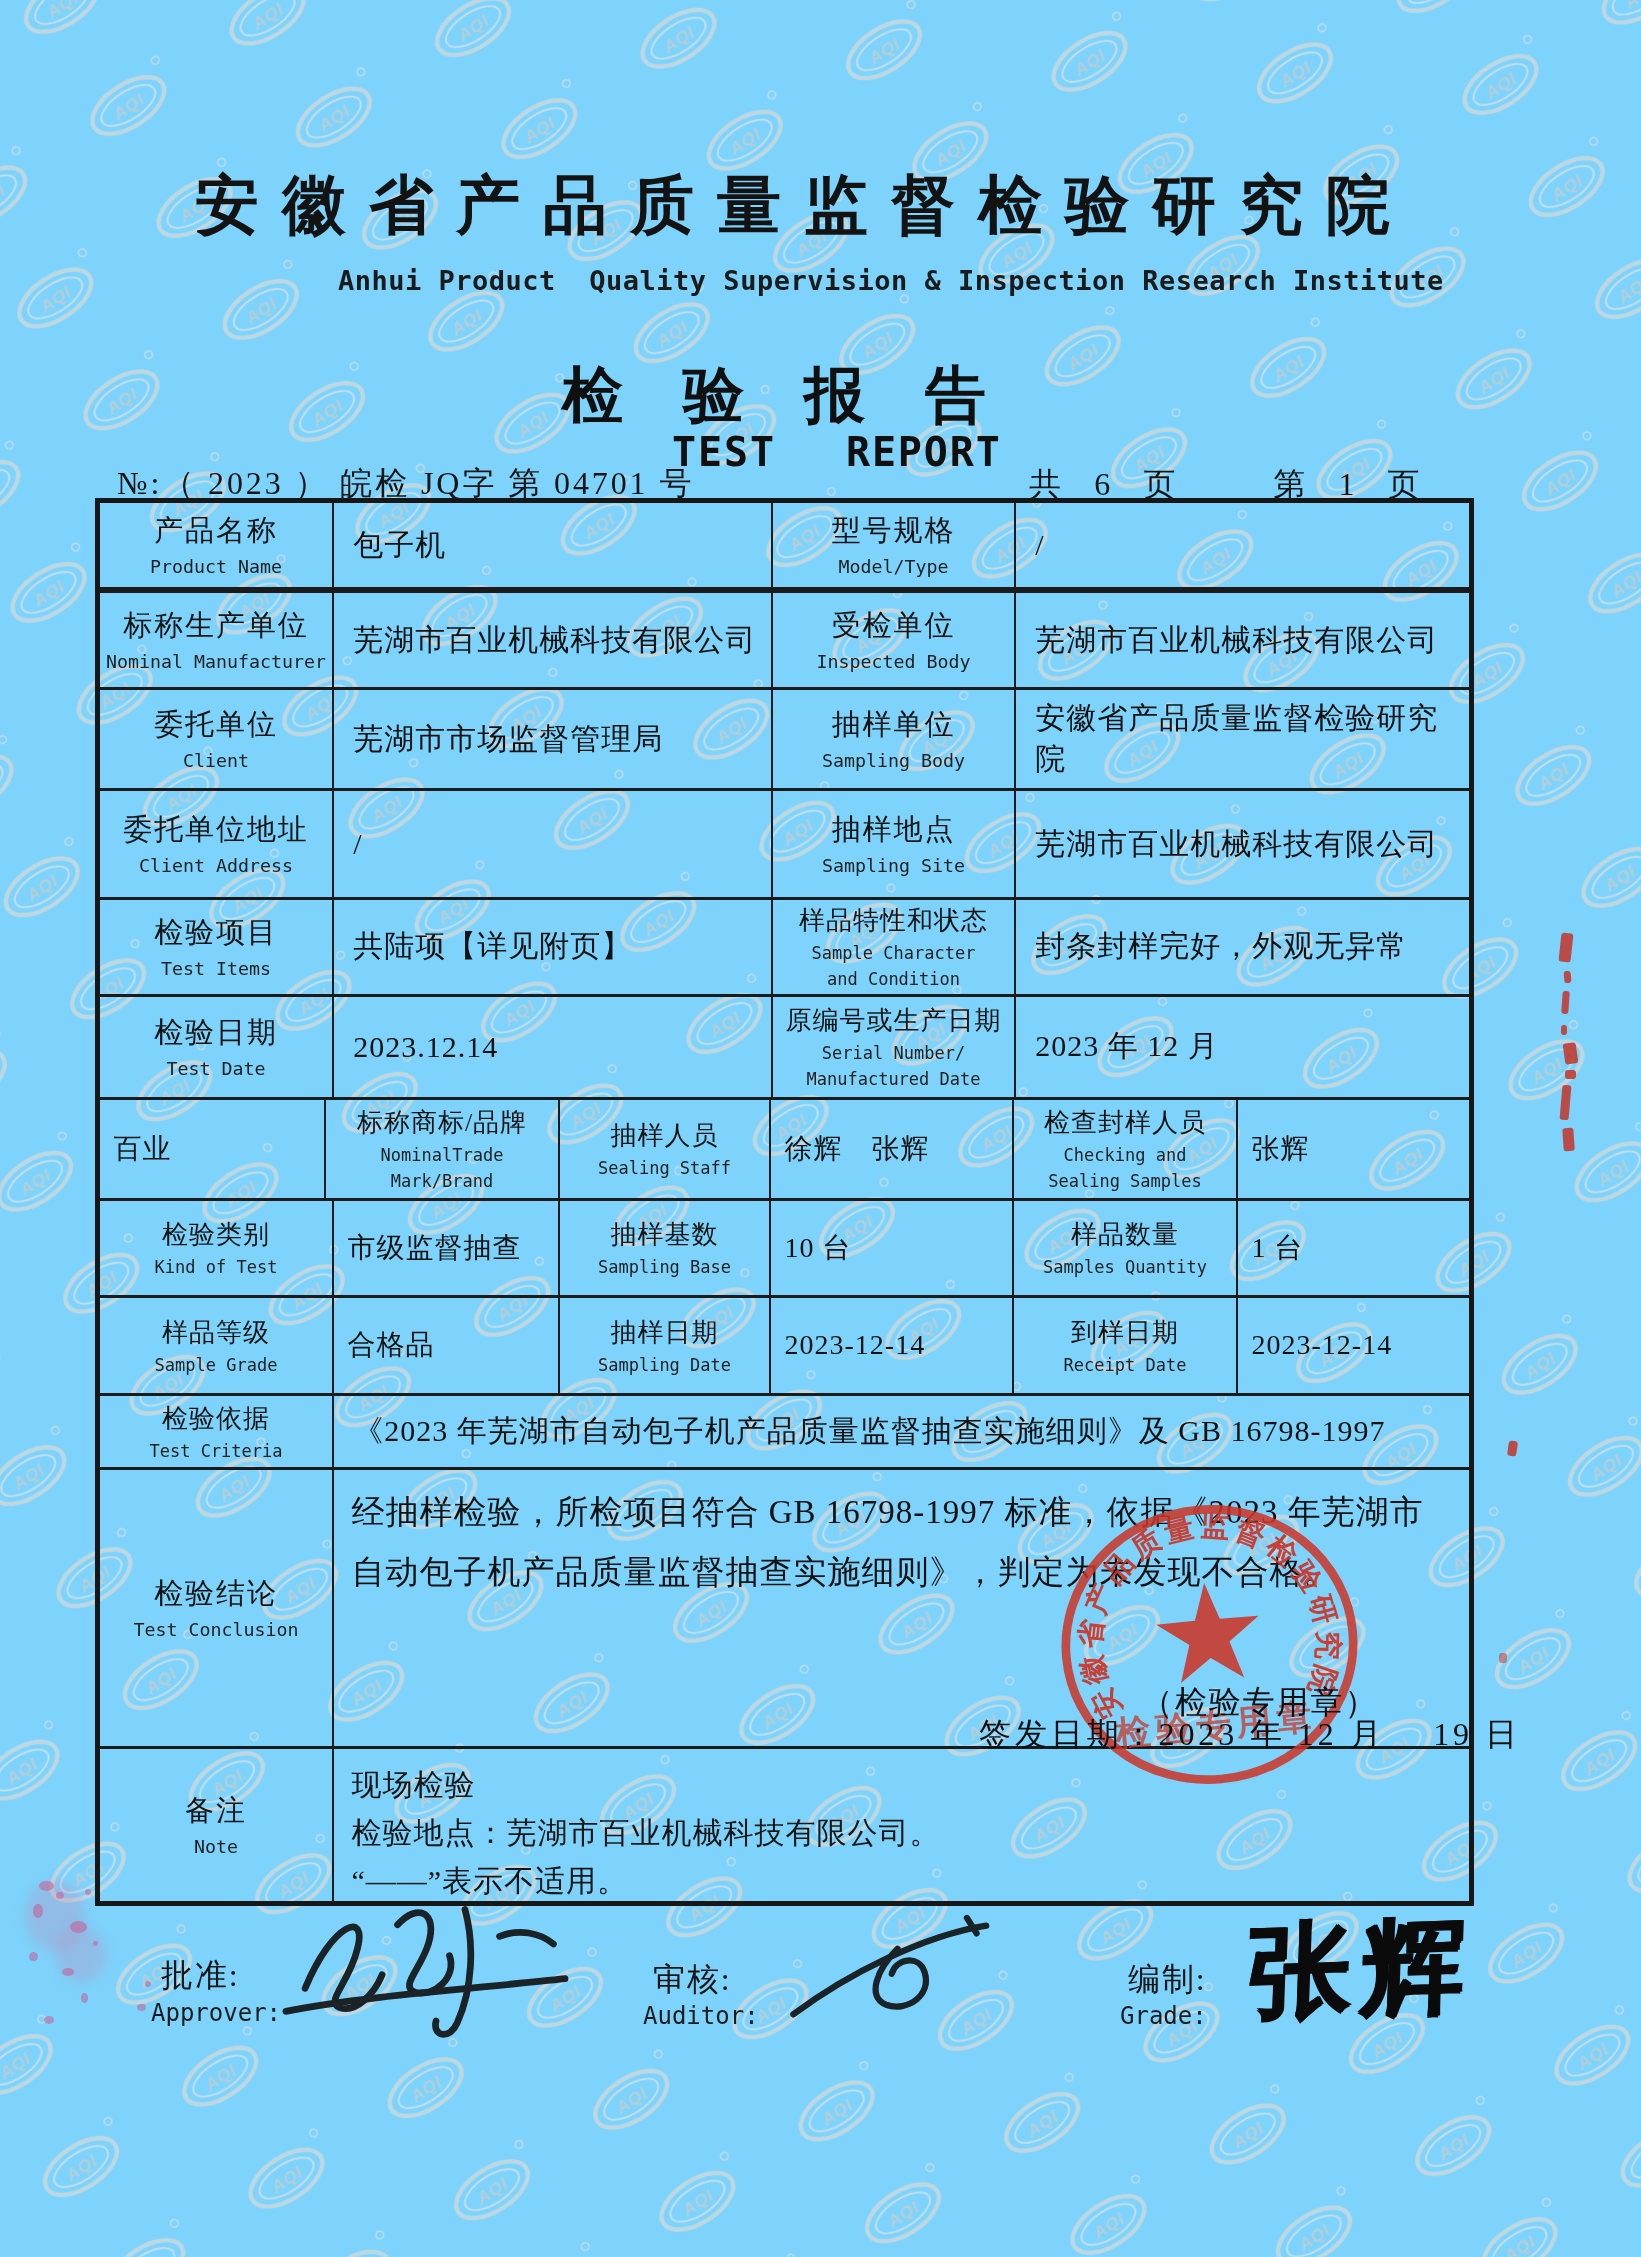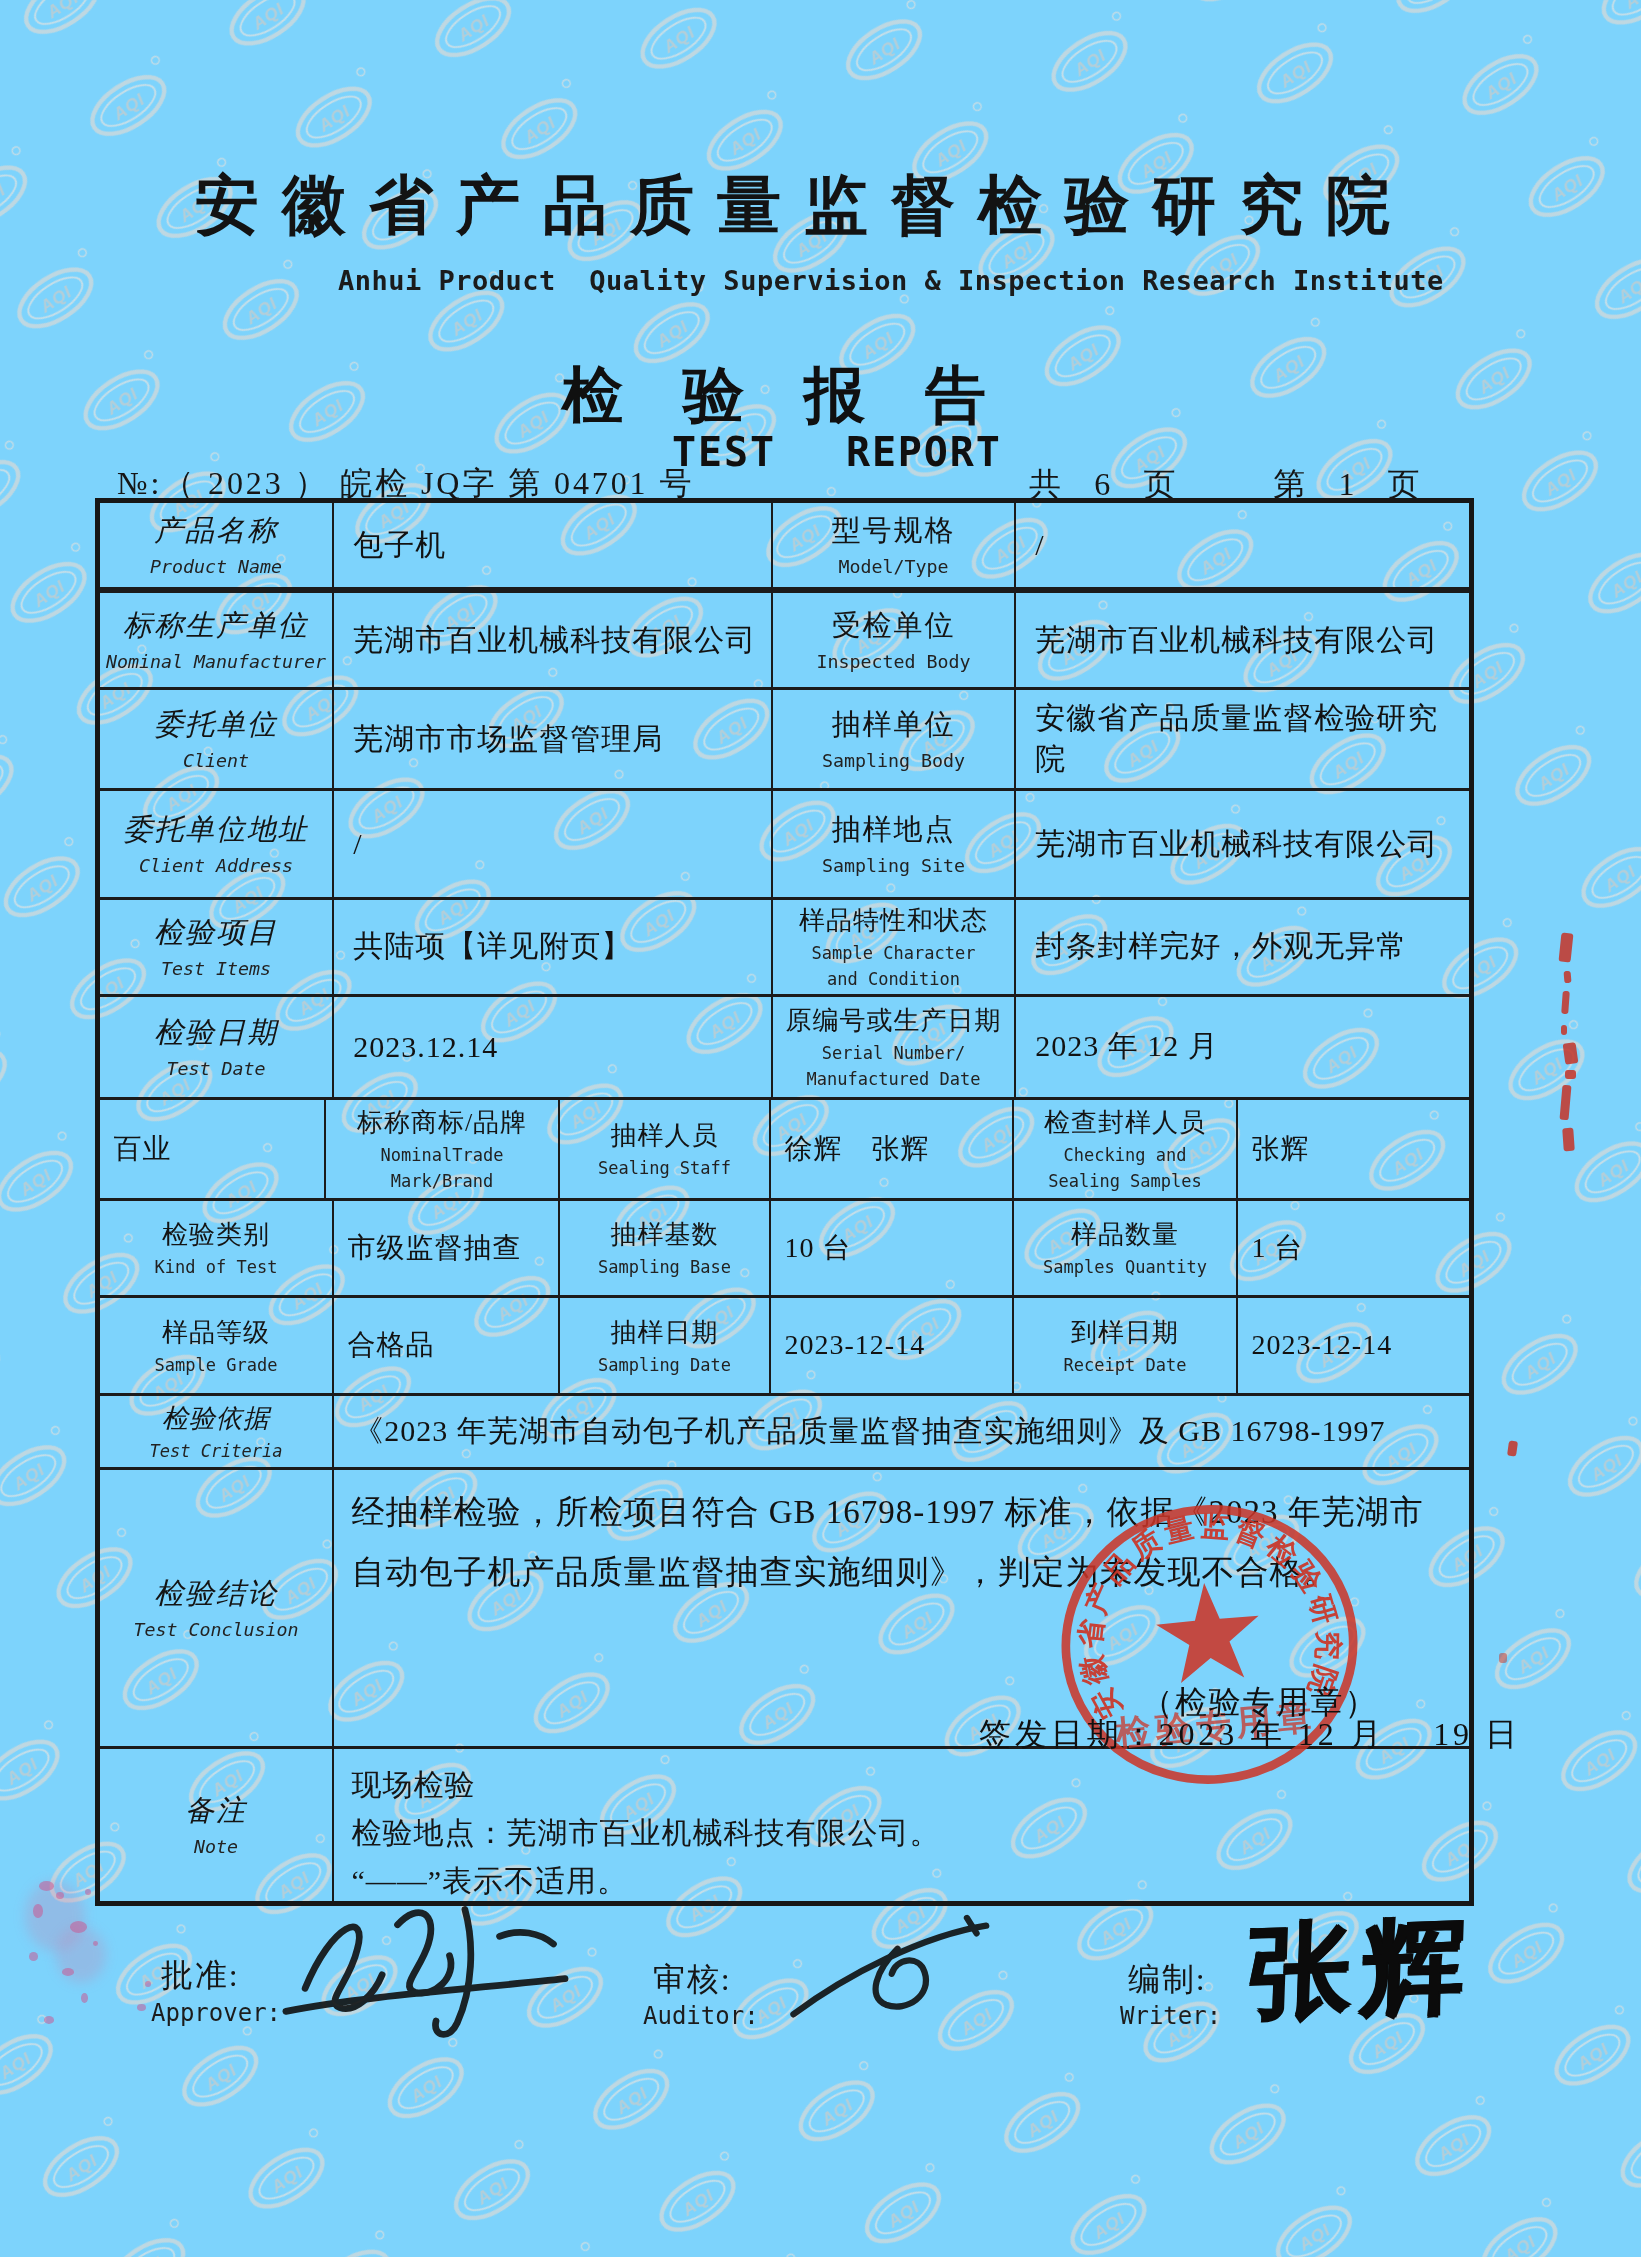--- a/index.html
+++ b/index.html
@@ -26,21 +26,21 @@
     position:absolute; left:95px; top:498px; width:1379px; height:1408px;
     border:5.8px solid #171717; display:flex; flex-direction:column;
     background:transparent; z-index:2;
   }
   .row { display:flex; width:100%; border-bottom:3.9px solid #1b1b1b; }
   .row.thick { border-bottom-width:6.8px; }
   .row.last { border-bottom:none; flex:1; }
   .cell { border-right:2.9px solid #1b1b1b; height:100%; position:relative; }
   .cell.end { border-right:none; }
   
-  .w1{width:234px;font-style:italic;} .w2{width:439px;} .w3{width:243px;} .w4{flex:1;}
+  .w1{width:234px;} .w2{width:439px;} .w3{width:243px;} .w4{flex:1;}
   
   .u1{width:234px;} .u2{width:226px;} .u3{width:211px;} .u4{width:243px;} .u5{width:224px;} .u6{flex:1;}
   .wv{flex:1;}
   .lab { display:flex; flex-direction:column; align-items:center; justify-content:center; gap:4.8px; text-align:center; }
   .lab .cn { font-size:29px; letter-spacing:1.9px; color:#141414; }
   .lab.s .cn { font-size:26px; letter-spacing:1px; }
   .lab .en { font-size:18.3px; font-family:"DejaVu Sans Mono", monospace; color:#222; letter-spacing:0; line-height:1.25; }
   .lab.s .en { font-size:17px; }
   .val { display:flex; align-items:center; padding-left:19.3px; font-size:30px; letter-spacing:1px; color:#121212; }
   .val.sm { font-size:28px; padding-left:13.5px; }
@@ -285,21 +285,21 @@
       </div>
     </div>
 
     <div class="abs f-cn" style="left:161px; top:1954px;">批准:</div>
     <div class="abs f-en" style="left:151px; top:1999px;">Approver:</div>
 
     <div class="abs f-cn" style="left:653px; top:1958px;">审核:</div>
     <div class="abs f-en" style="left:643px; top:2002px;">Auditor:</div>
 
     <div class="abs f-cn" style="left:1128px; top:1958px;">编制:</div>
-    <div class="abs f-en" style="left:1120px; top:2002px;">Writer:</div>
+    <div class="abs f-en" style="left:1120px; top:2002px;">Grade:</div>
 
     <svg class="sig-svg" style="left:272px; top:1894px;" width="304" height="154" viewBox="0 0 315 160">
       <g fill="none" stroke="#101010" stroke-width="7" stroke-linecap="round" opacity=".9">
         <path d="M34,98 C62,30 100,16 88,58 C80,92 54,112 70,118 C86,124 106,104 114,84"></path>
         <path d="M130,32 C152,8 172,20 162,52 C154,78 132,96 148,102 C168,108 192,86 184,64"></path>
         <path d="M200,16 C210,52 208,98 192,134 C184,152 166,148 170,132"></path>
         <path d="M14,122 C92,106 214,98 304,88"></path>
         <path d="M236,44 C256,36 278,40 292,52"></path>
       </g>
     </svg>

